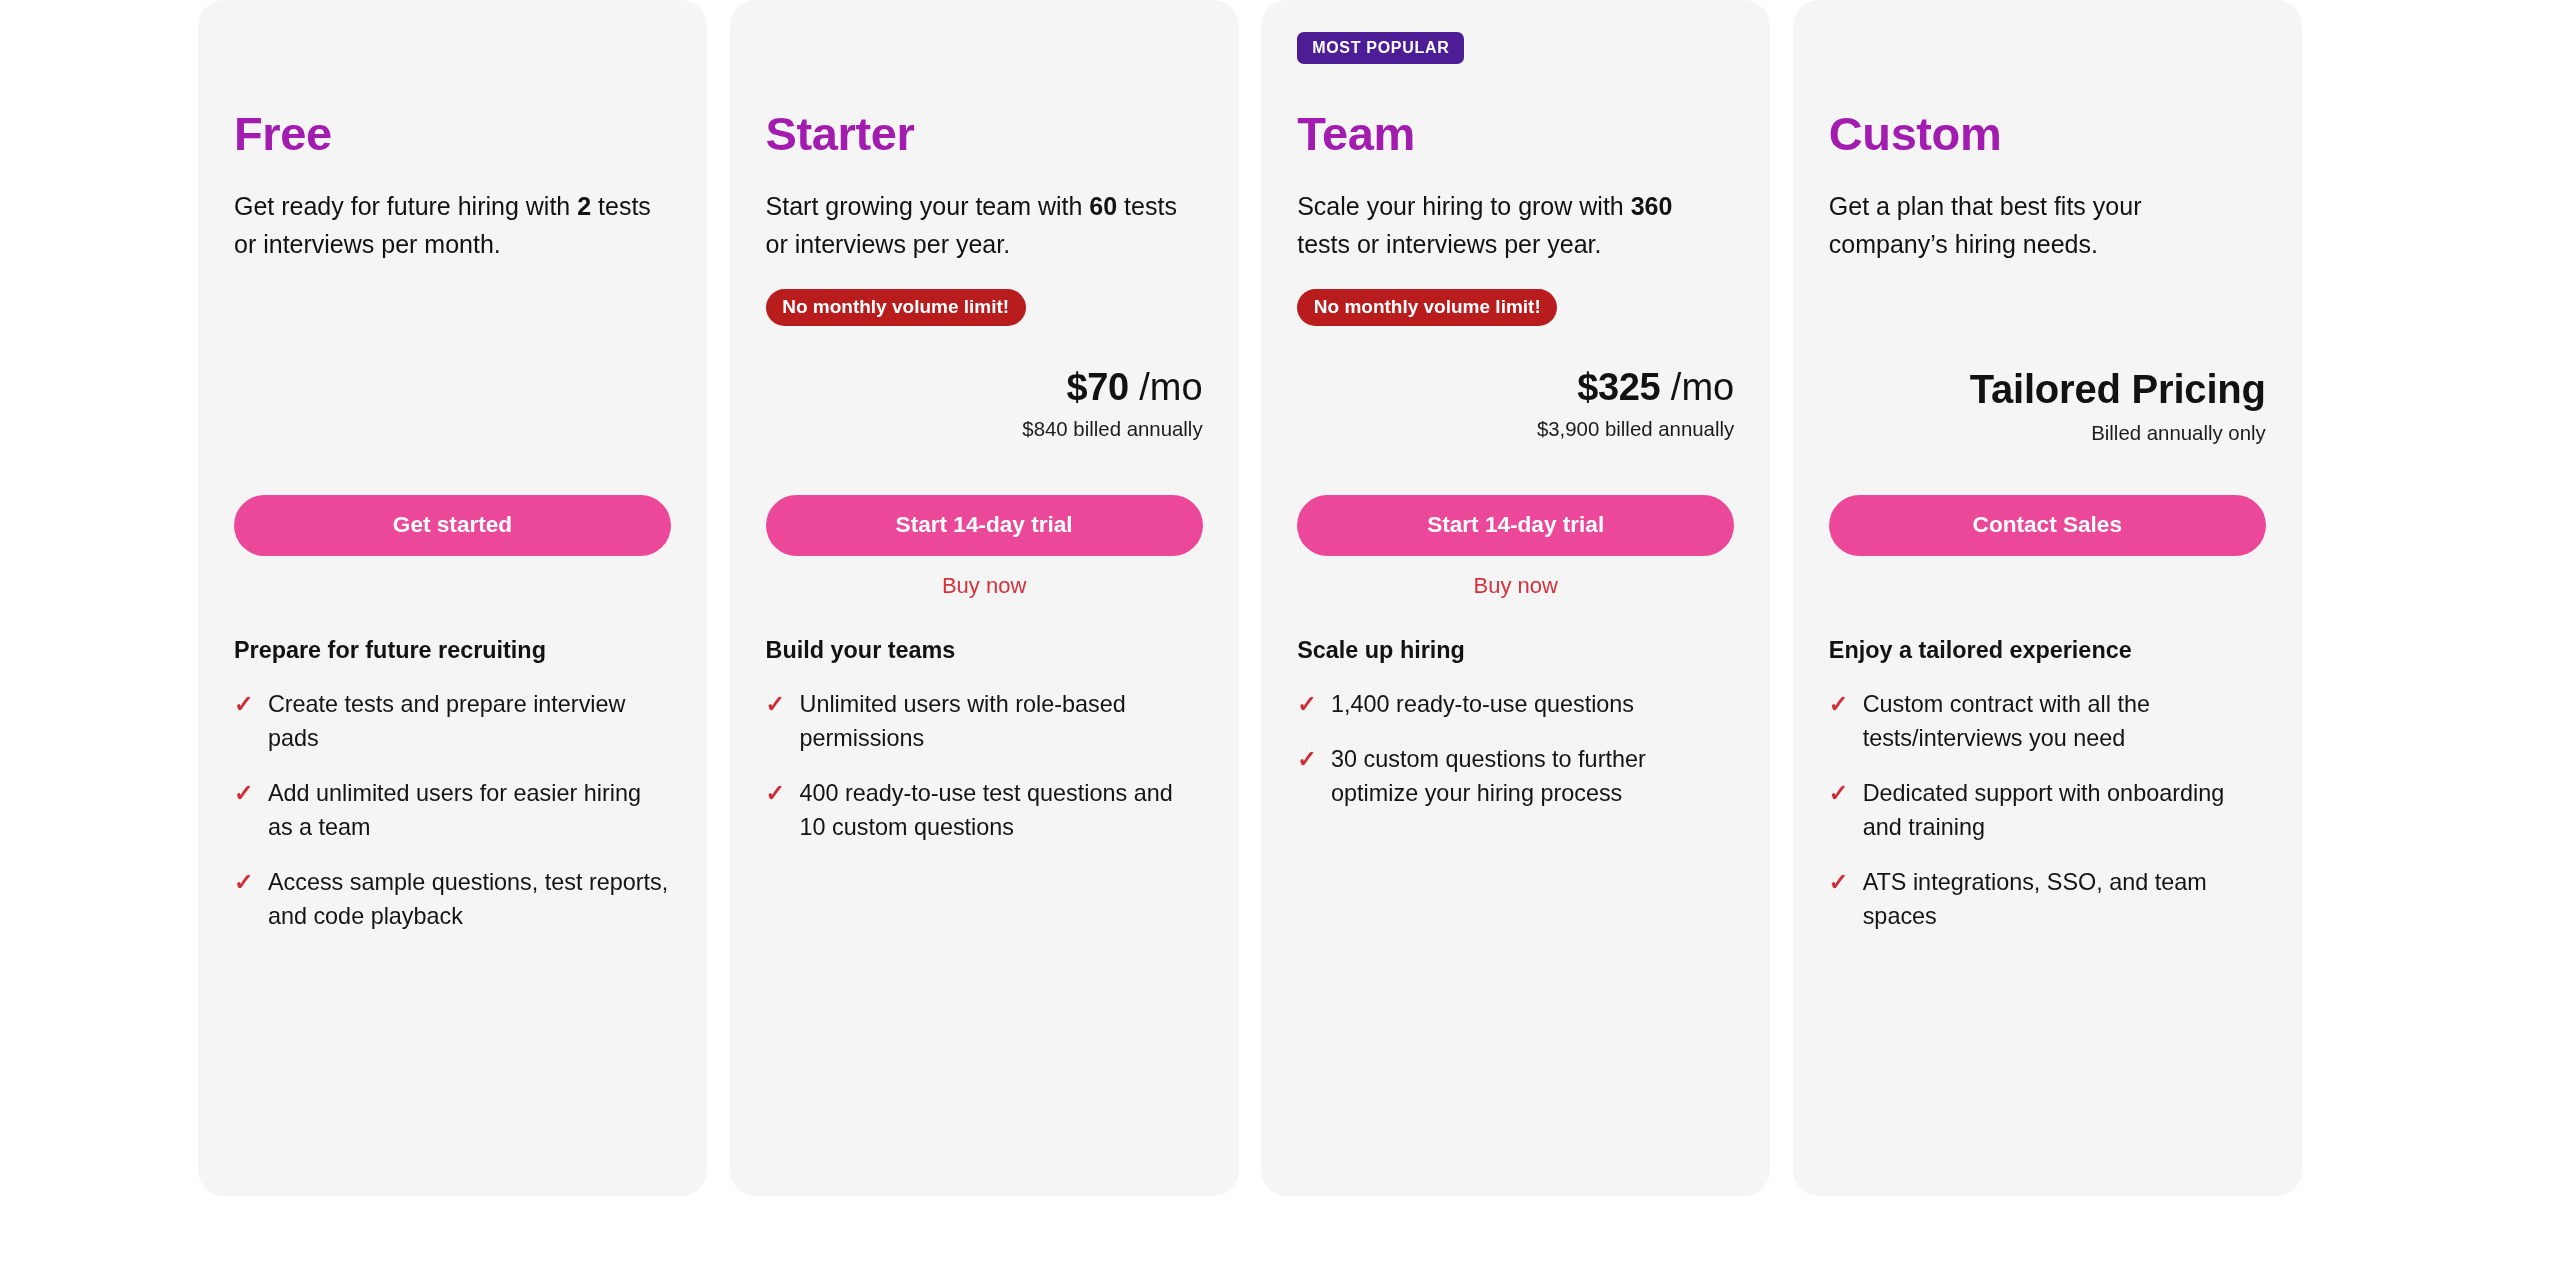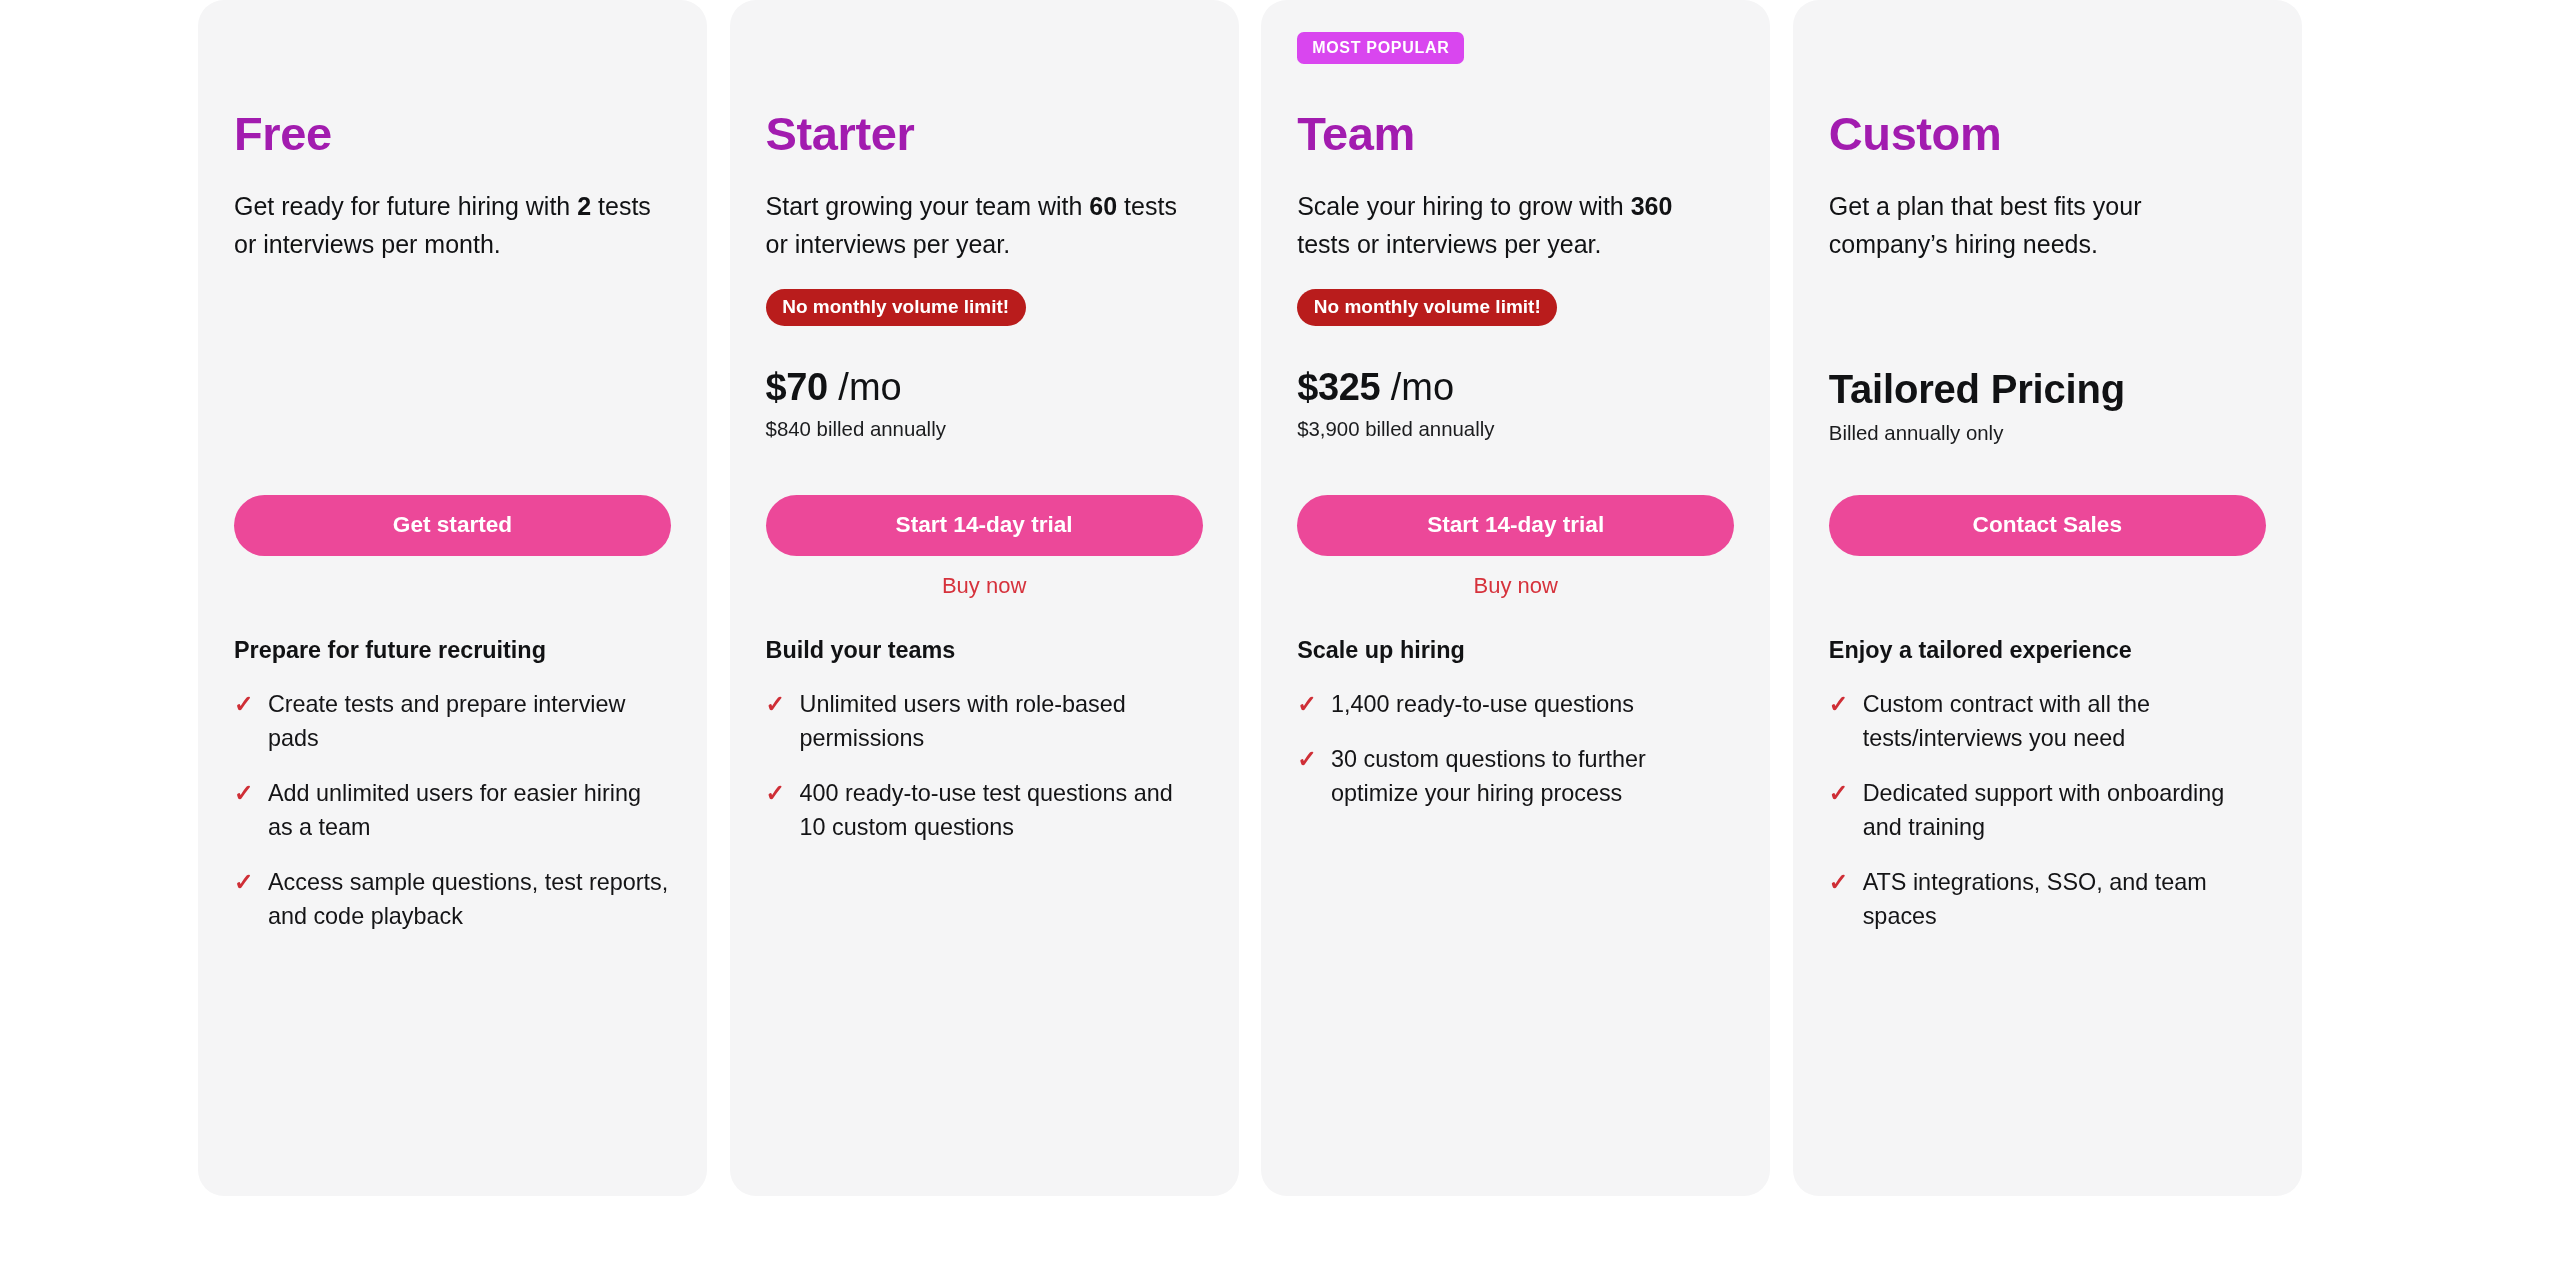--- a/index.html
+++ b/index.html
@@ -28,21 +28,21 @@
     background: #f5f5f6;
     border-radius: 26px;
     padding: 47px 36px 36px 36px;
     display: flex;
     flex-direction: column;
   }
   .most-popular-badge {
     position: absolute;
     top: 32px;
     left: 36px;
-    background: #d946ef;
+    background: #4c1d95;
     color: #ffffff;
     font-size: 16px;
     font-weight: bold;
     letter-spacing: 0.7px;
     padding: 7.5px 15px 8.3px 15px;
     border-radius: 6.8px;
     display: inline-block;
     line-height: 1;
   }
 
@@ -74,21 +74,21 @@
     background: #b91c1c;
     color: #ffffff;
     font-size: 19px;
     font-weight: bold;
     padding: 8.3px 16.6px 9.8px 16.6px;
     border-radius: 75px;
     line-height: 1;
   }
 
   
-  .price-block { margin-top: 36px; min-height: 89px; }
+  .price-block { margin-top: 36px; min-height: 89px; text-align: right; }
   .price-main {
     font-size: 38px;
     line-height: 1.08;
     color: #111214;
     white-space: nowrap;
   }
   .price-amount { font-weight: bold; letter-spacing: -0.4px; }
   .price-period { font-weight: normal; }
   .price-tailored { font-size: 40px; font-weight: bold; color: #111214; letter-spacing: -0.2px; }
   .price-note {

